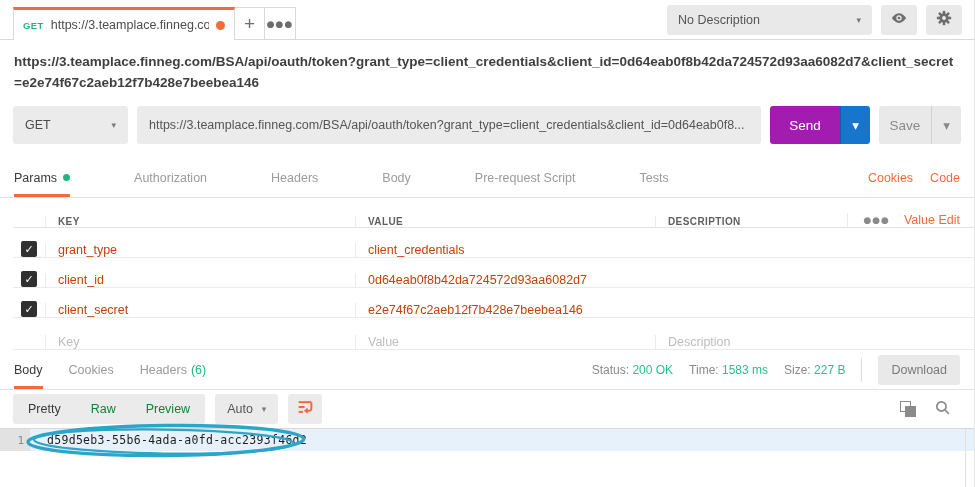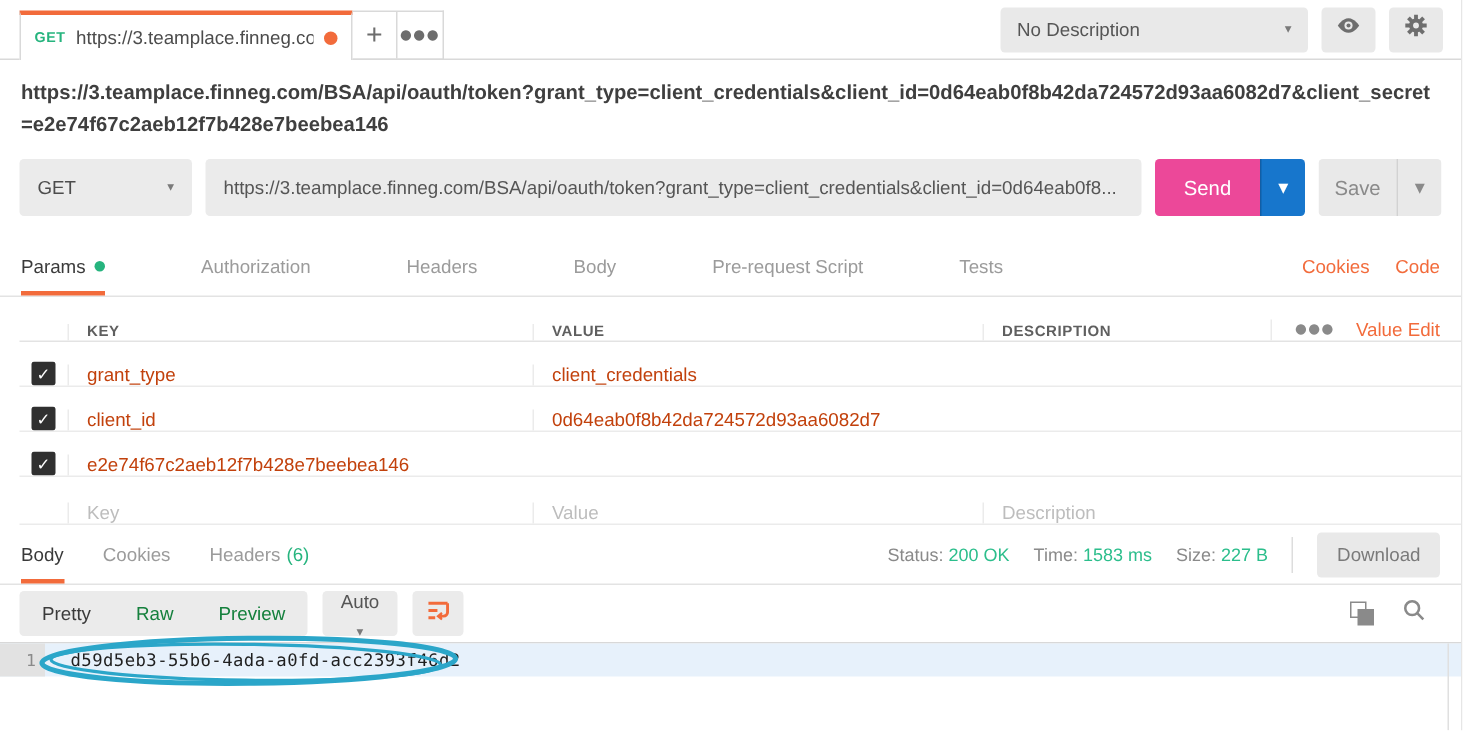--- a/index.html
+++ b/index.html
@@ -45,21 +45,21 @@
   .builder { flex:0 0 52px; display:flex; gap:9px; padding:0 13px; align-items:flex-start; }
   .method-select {
     width:115px; height:38px; background:#ebebeb; border-radius:3px; color:#4c4c4c; font-size:12.5px;
     display:flex; align-items:center; justify-content:space-between; padding:0 12px; cursor:pointer; flex:0 0 auto;
   }
   .url-input {
     flex:1; height:38px; background:#ebebeb; border:none; border-radius:3px; padding:0 12px;
     font-size:12.5px; color:#555; font-family:"Liberation Sans", sans-serif; outline:none;
   }
   .send-group, .save-group { display:flex; flex:0 0 auto; height:38px; border-radius:3px; overflow:hidden; }
-  .send-main { width:70px; background:#ec4899; color:#fff; font-size:13.5px; border:none; cursor:pointer; font-family:inherit; }
+  .send-main { width:70px; background:#a21caf; color:#fff; font-size:13.5px; border:none; cursor:pointer; font-family:inherit; }
   .send-caret { width:30px; background:#1776cc; border:none; border-left:1px solid #115ea6; color:#fff; cursor:pointer; }
   .save-main { width:52px; background:#e9e9e9; color:#8a8a8a; font-size:13.5px; border:none; cursor:pointer; font-family:inherit; }
   .save-caret { width:30px; background:#e9e9e9; border:none; border-left:1px solid #d2d2d2; color:#8a8a8a; cursor:pointer; }
 
   
   .req-tabs { flex:0 0 40px; display:flex; align-items:stretch; padding:0 14px; border-bottom:1px solid #e3e3e3;gap:35px; }
   .rtab { display:flex; align-items:center; gap:6px; font-size:12.5px; color:#9b9b9b; margin-right:29px; cursor:pointer; border-bottom:3px solid transparent; padding-top:3px; }
   .rtab.active { color:#3a3a3a; border-bottom-color:#f26b3b; }
   .green-dot { width:7px; height:7px; border-radius:50%; background:#26b47e; }
   .req-links { margin-left:auto; display:flex; align-items:center; gap:17px; }
@@ -91,21 +91,21 @@
   .stat { font-size:12px; color:#8a8a8a; white-space:nowrap; }
   .stat b { font-weight:normal; color:#2cbe8c; }
   .vdiv { width:1px; height:24px; background:#ddd; }
   .download-btn { background:#e9e9e9; border:none; border-radius:3px; color:#7a7a7a; font-size:12.5px; padding:8px 13px; cursor:pointer; font-family:inherit; }
 
   
   .resp-toolbar { flex:0 0 38px; display:flex; align-items:center; gap:10px; padding:0 13px; }
   .view-seg { display:flex; background:#ebebeb; border-radius:3px; height:30px; align-items:center; }
   .vseg { padding:0 15px; font-size:12.5px; color:#15803d; cursor:pointer; line-height:30px; }
   .vseg.active { color:#3a3a3a; }
-  .lang-select { background:#ebebeb; border-radius:3px; height:30px; display:flex; align-items:center; gap:9px; padding:0 12px; font-size:12.5px; color:#555; cursor:pointer;flex-direction:column; }
+  .lang-select { background:#ebebeb; border-radius:3px; height:30px; display:flex; align-items:center; gap:9px; padding:0 12px; font-size:12.5px; color:#555; cursor:pointer; }
   .wrap-btn { width:34px; height:30px; background:#ebebeb; border-radius:3px; display:flex; align-items:center; justify-content:center; cursor:pointer; }
   .right-icons { margin-left:auto; display:flex; align-items:center; gap:18px; padding-right:10px; }
   .copy-icon { position:relative; width:16px; height:16px; cursor:pointer; }
   .copy-back { position:absolute; left:0; top:0; width:11px; height:11px; border:1.5px solid #8a8a8a; background:#fff; }
   .copy-front { position:absolute; right:0; bottom:0; width:11px; height:11px; background:#8a8a8a; }
 
   
   .resp-body { flex:1; position:relative; border-top:1px solid #d8d8d8; font-family:"DejaVu Sans Mono", monospace; }
   .code-line { display:flex; height:22px; background:#e7f1fb; align-items:center; }
   .gutter { width:30px; flex:0 0 30px; height:100%; background:#e2e2e2; color:#8a8a8a; font-size:11px; display:flex; align-items:center; justify-content:flex-end; padding-right:6px; }
@@ -241,20 +241,23 @@
       <div class="pc desc">
           <span class="cell-text"></span>
         </div>
       <div class="pc actions"></div>
     </div>
 
     <div class="prow">
       <div class="pc cbx">
           <span class="checkbox glyph">✓</span>
         </div>
+      <div class="pc key">
+          <span class="cell-text">client_secret</span>
+        </div>
       <div class="pc val">
           <span class="cell-text">e2e74f67c2aeb12f7b428e7beebea146</span>
         </div>
       <div class="pc desc">
           <span class="cell-text"></span>
         </div>
       <div class="pc actions"></div>
     </div>
 
     <div class="prow" style="height:32px;">

